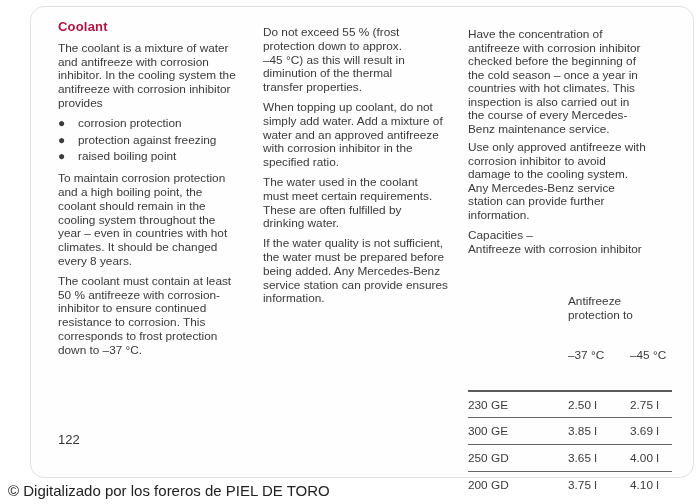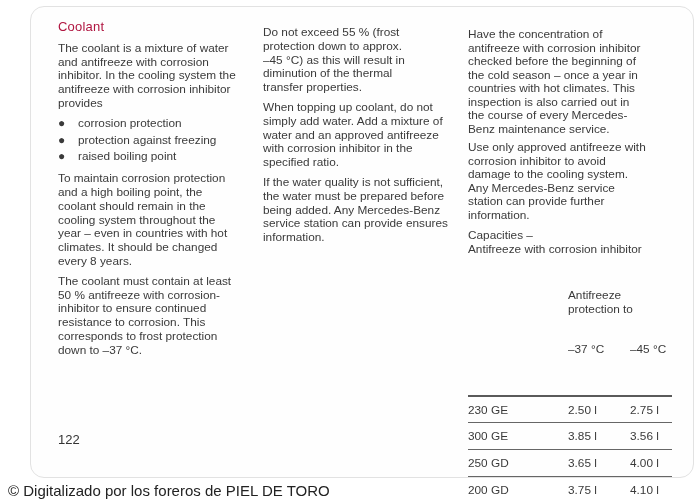--- a/index.html
+++ b/index.html
@@ -6,30 +6,30 @@
   html,body { width:700px; height:504px; background:#ffffff; overflow:hidden;
     font-family:"Liberation Sans", sans-serif; }
   .page-card {
     position:absolute; left:30px; top:6px; width:664px; height:472px;
     border:1px solid #e2e2e2; border-radius:14px; background:#fefefe;
   }
   .col { position:absolute; color:#3a3a3a; font-size:11.8px; line-height:13.8px; }
   .col-1 { left:58px;  top:20px; width:205px; }
   .col-2 { left:263px; top:26px; width:205px; }
   .col-3 { left:468px; top:28px; width:212px; line-height:13.5px; }
-  .heading { color:#b01540; font-weight:normal; font-size:13px; margin-bottom:8px;
+  .heading { color:#b01540; font-weight:bold; font-size:13px; margin-bottom:8px;
     letter-spacing:0.2px; }
   .p { white-space:pre; margin-bottom:6px; }
   .col-3 .p { margin-bottom:5px; }
   .bullets { margin:2px 0 8px 0; }
   .bullet { display:flex; align-items:flex-start; margin-bottom:3px; }
   .bullet .dot { width:20px; font-size:12px; line-height:13.8px; }
-  .cap-label { white-space:pre; margin-top:7px; margin-bottom:6px; }
+  .cap-label { white-space:pre; margin-top:7px; margin-bottom:12px; }
   .tbl { margin-top:2px; width:204px; color:#3a3a3a; }
-  .tbl-head { padding-left:100px; white-space:pre; padding-bottom:11px; }
+  .tbl-head { padding-left:100px; white-space:pre; padding-bottom:0; }
   .tbl-head .units { display:flex; }
   .tbl-head .u1 { width:62px; }
   .trow { display:flex; border-top:2px solid #5a5a5a; padding:7px 0 6px 0;
     height:27px; }
   .trow.sep { border-top:1.5px solid #666; }
   .c-model { width:100px; }
   .c-v1 { width:62px; }
   .c-v2 { flex:1; }
   .page-number { position:absolute; left:58px; top:432px; font-size:13px;
     color:#333; font-family:"Liberation Sans", sans-serif; }
@@ -81,20 +81,24 @@
   <div class="p">Do not exceed 55 % (frost
 protection down to approx.
 –45 °C) as this will result in
 diminution of the thermal
 transfer properties.</div>
   <div class="p">When topping up coolant, do not
 simply add water. Add a mixture of
 water and an approved antifreeze
 with corrosion inhibitor in the
 specified ratio.</div>
+  <div class="p">The water used in the coolant
+must meet certain requirements.
+These are often fulfilled by
+drinking water.</div>
   <div class="p">If the water quality is not sufficient,
 the water must be prepared before
 being added. Any Mercedes-Benz
 service station can provide ensures
 information.</div>
 </div>
 
 <div class="col col-3">
   <div class="p">Have the concentration of
 antifreeze with corrosion inhibitor
@@ -123,21 +127,21 @@
       </div>
     </div>
     <div class="trow">
       <span class="c-model">230 GE</span>
       <span class="c-v1">2.50 l</span>
       <span class="c-v2">2.75 l</span>
     </div>
     <div class="trow sep">
       <span class="c-model">300 GE</span>
       <span class="c-v1">3.85 l</span>
-      <span class="c-v2">3.56 l</span>
+      <span class="c-v2">3.69 l</span>
     </div>
     <div class="trow sep">
       <span class="c-model">250 GD</span>
       <span class="c-v1">3.65 l</span>
       <span class="c-v2">4.00 l</span>
     </div>
     <div class="trow sep">
       <span class="c-model">200 GD</span>
       <span class="c-v1">3.75 l</span>
       <span class="c-v2">4.10 l</span>

